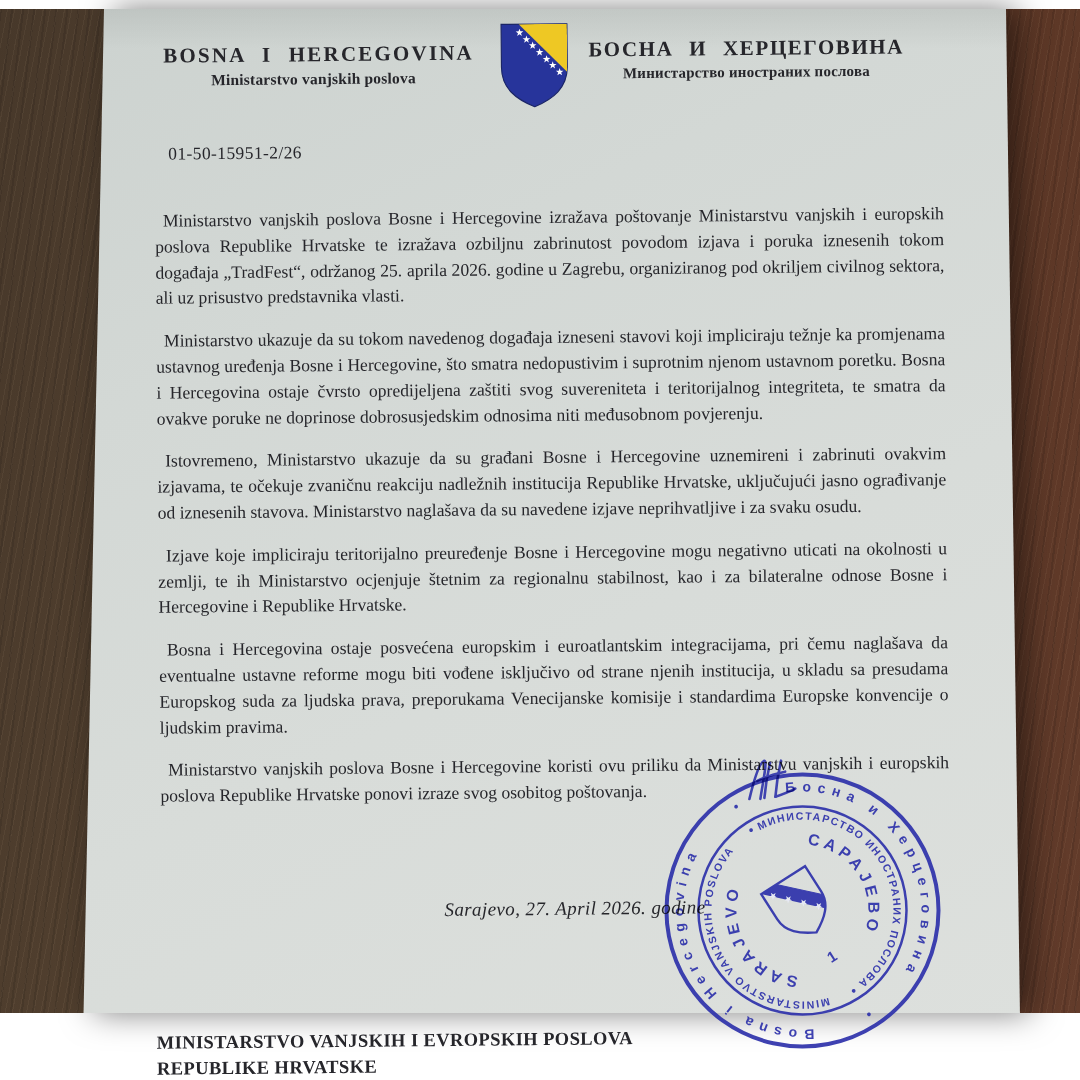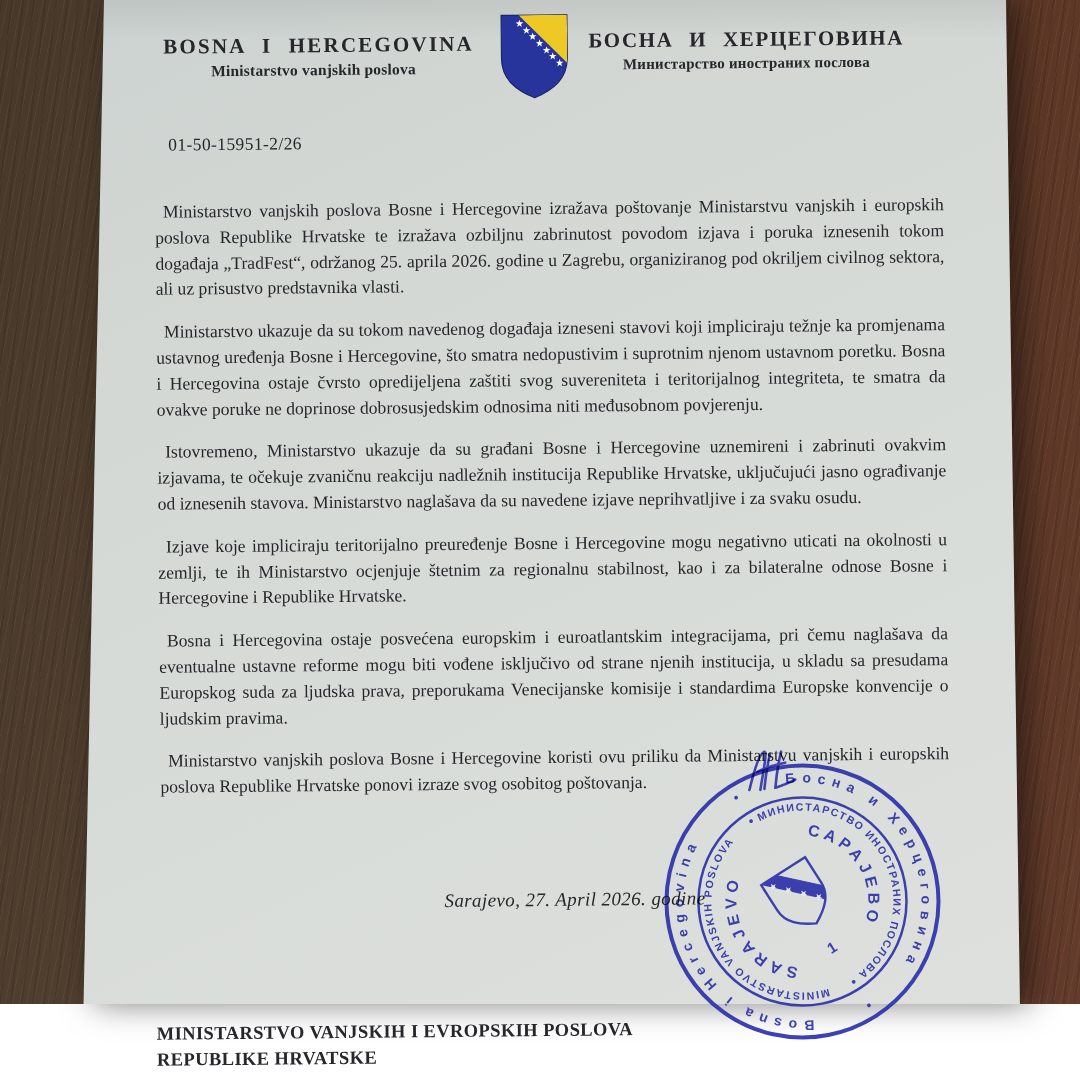--- a/index.html
+++ b/index.html
@@ -2,20 +2,21 @@
 <html><head>
 <meta charset="utf-8">
 <style>
   html,body{margin:0;padding:0;}
   body{width:1080px;height:1080px;overflow:hidden;font-family:"Liberation Serif",serif;}
   .scene{position:relative;width:1080px;height:1004px;
     background:
       repeating-linear-gradient(97deg, rgba(0,0,0,.10) 0 2px, rgba(0,0,0,0) 2px 11px),
       repeating-linear-gradient(101deg, rgba(255,220,180,.05) 0 1px, rgba(0,0,0,0) 1px 7px),
       linear-gradient(105deg,#47382a 0%,#52402f 30%,#563b28 55%,#5c3726 75%,#633c2b 100%);
+    margin-top: 9px;
   }
   .paper-wrap{position:absolute;inset:0;filter:drop-shadow(10px 0 16px rgba(0,0,0,.5));}
   .paper{position:absolute;inset:0;
     clip-path:polygon(104px 0,1006px 0,1021px 1080px,82px 1080px);
     background:linear-gradient(155deg,#ccd2cf 0%,#d3d8d5 30%,#d8dcd9 60%,#dde0dd 100%);}
   .paper::after{content:"";position:absolute;inset:0;
     background:
       linear-gradient(90deg,rgba(255,255,255,.5) 0 2px,rgba(60,70,65,.14) 3px 7px,rgba(0,0,0,0) 22px),
       linear-gradient(270deg,rgba(40,45,42,.28) 0 3px,rgba(0,0,0,0) 18px),
       linear-gradient(180deg,rgba(70,75,72,.10),rgba(0,0,0,0) 40px);}

